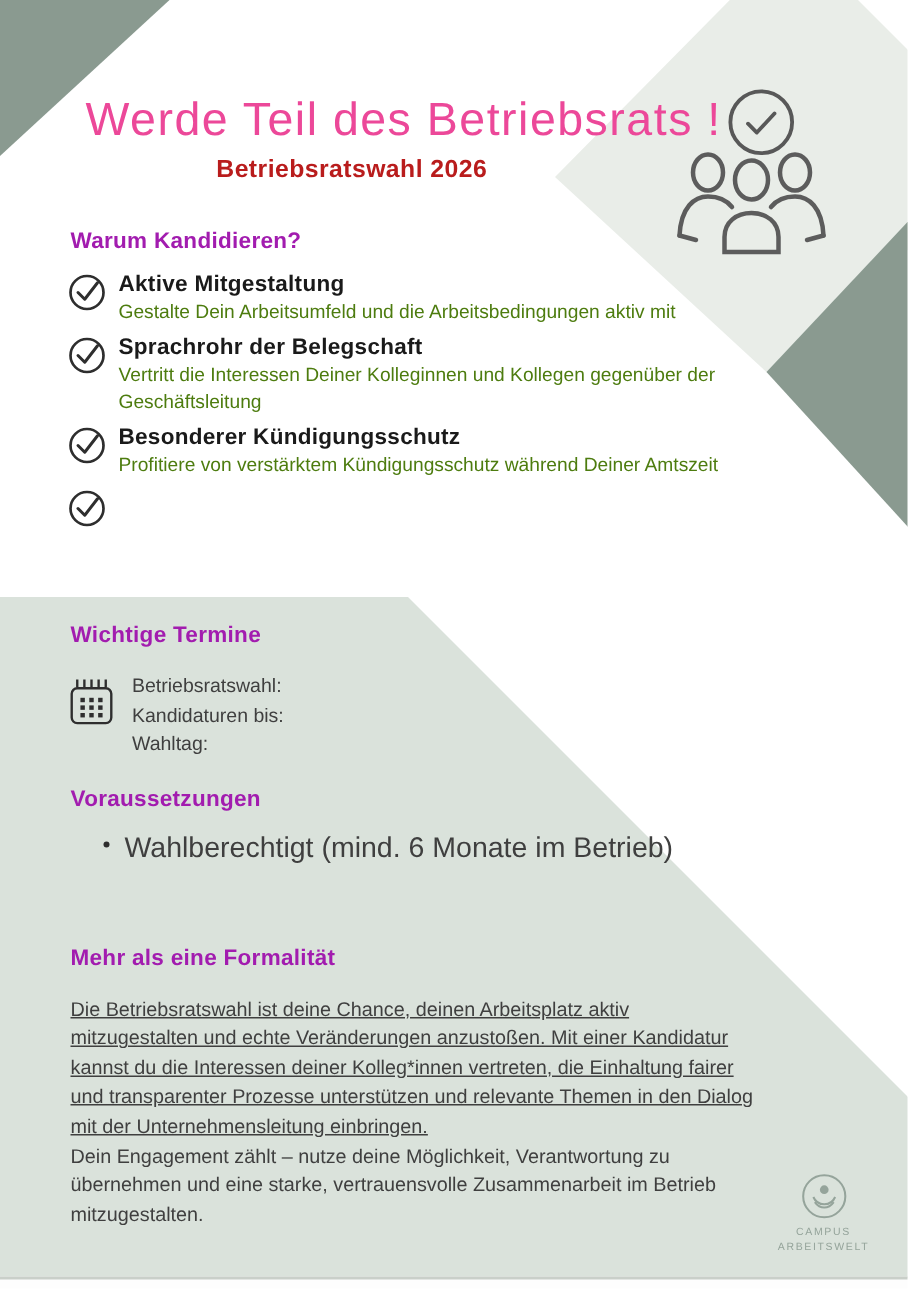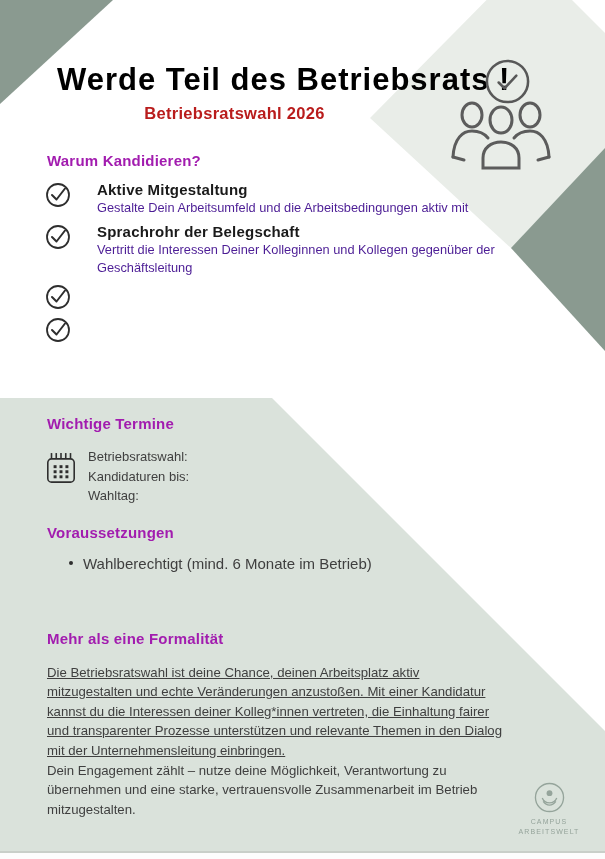--- a/index.html
+++ b/index.html
@@ -7,48 +7,48 @@
     width:605px;height:859px;position:relative;overflow:hidden;
     background:#ffffff;
     font-family:"Liberation Sans","DejaVu Sans",sans-serif;
     color:#3f3f3f;
   }
   #bg{position:absolute;left:0;top:0;z-index:0;}
   .layer{position:absolute;z-index:2;}
 
   .page-title{
     left:57px;top:62px;
-    font-size:31px;font-weight:700;color:#000000;letter-spacing:1px;
+    font-size:31px;font-weight:400;color:#ec4899;letter-spacing:1px;
     white-space:nowrap;
   }
   .page-subtitle{
     left:37px;top:104px;width:395px;text-align:center;
     font-size:16.5px;font-weight:bold;color:#b91c1c;letter-spacing:.3px;
   }
   .heading{
     font-size:15px;font-weight:bold;color:#a21caf;letter-spacing:.2px;
   }
   .h-warum{left:47px;top:152px;}
   .h-termine{left:47px;top:415px;}
   .h-voraus{left:47px;top:524px;}
   .h-formal{left:47px;top:630px;}
 
   .why-list{left:45px;top:180px;width:520px;}
-  .why-item{display:flex;gap:26px;margin-bottom:5px;}
+  .why-item{display:flex;gap:8px;margin-bottom:5px;}
   .why-item .ck{flex:0 0 26px;width:26px;height:26px;margin-top:2px;}
   .why-item .tt{font-size:15px;font-weight:bold;color:#1a1a1a;line-height:19px;letter-spacing:.2px;}
-  .why-item .dd{font-size:12.8px;color:#4c1d95;line-height:18px;max-width:445px;}
+  .why-item .dd{font-size:12.8px;color:#4d7c0f;line-height:18px;max-width:445px;}
 
   .termine-icon{left:45px;top:452px;width:32px;height:38px;}
   .termine-lines{left:88px;top:447px;font-size:13px;line-height:19.5px;color:#3f3f3f;}
 
   .req-list{left:68px;top:555px;list-style:none;margin:0;padding:0;}
   .req-list li{
     position:relative;padding-left:15px;margin-bottom:7px;
-    font-size:15px;color:#3f3f3f;
+    font-size:19px;color:#3f3f3f;
   }
   .req-list li::before{
     content:"";position:absolute;left:1px;top:6px;width:4px;height:4px;border-radius:50%;
     background:#2e2e2e;
   }
 
   .para{left:47px;width:458px;font-size:13.2px;line-height:19.4px;color:#3f3f3f;}
   .p1{top:663px;text-decoration:underline;}
   .p2{top:761px;}
 
@@ -118,20 +118,24 @@
     <div>
       <div class="tt">Sprachrohr der Belegschaft</div>
       <div class="dd">Vertritt die Interessen Deiner Kolleginnen und Kollegen gegenüber der Geschäftsleitung</div>
     </div>
   </div>
   <div class="why-item">
     <svg class="ck" viewBox="0 0 26 26">
       <circle cx="13" cy="13" r="11" fill="none" stroke="#2e2e2e" stroke-width="1.8"></circle>
       <path d="M7,13 L11.5,17.5 L20,6.5" fill="none" stroke="#2e2e2e" stroke-width="2" stroke-linecap="round" stroke-linejoin="round"></path>
     </svg>
+    <div>
+      <div class="tt">Besonderer Kündigungsschutz</div>
+      <div class="dd">Profitiere von verstärktem Kündigungsschutz während Deiner Amtszeit</div>
+    </div>
   </div>
   <div class="why-item">
     <svg class="ck" viewBox="0 0 26 26">
       <circle cx="13" cy="13" r="11" fill="none" stroke="#2e2e2e" stroke-width="1.8"></circle>
       <path d="M7,13 L11.5,17.5 L20,6.5" fill="none" stroke="#2e2e2e" stroke-width="2" stroke-linecap="round" stroke-linejoin="round"></path>
     </svg>
   </div>
 </div>
 
 <div class="layer heading h-termine">Wichtige Termine</div>

